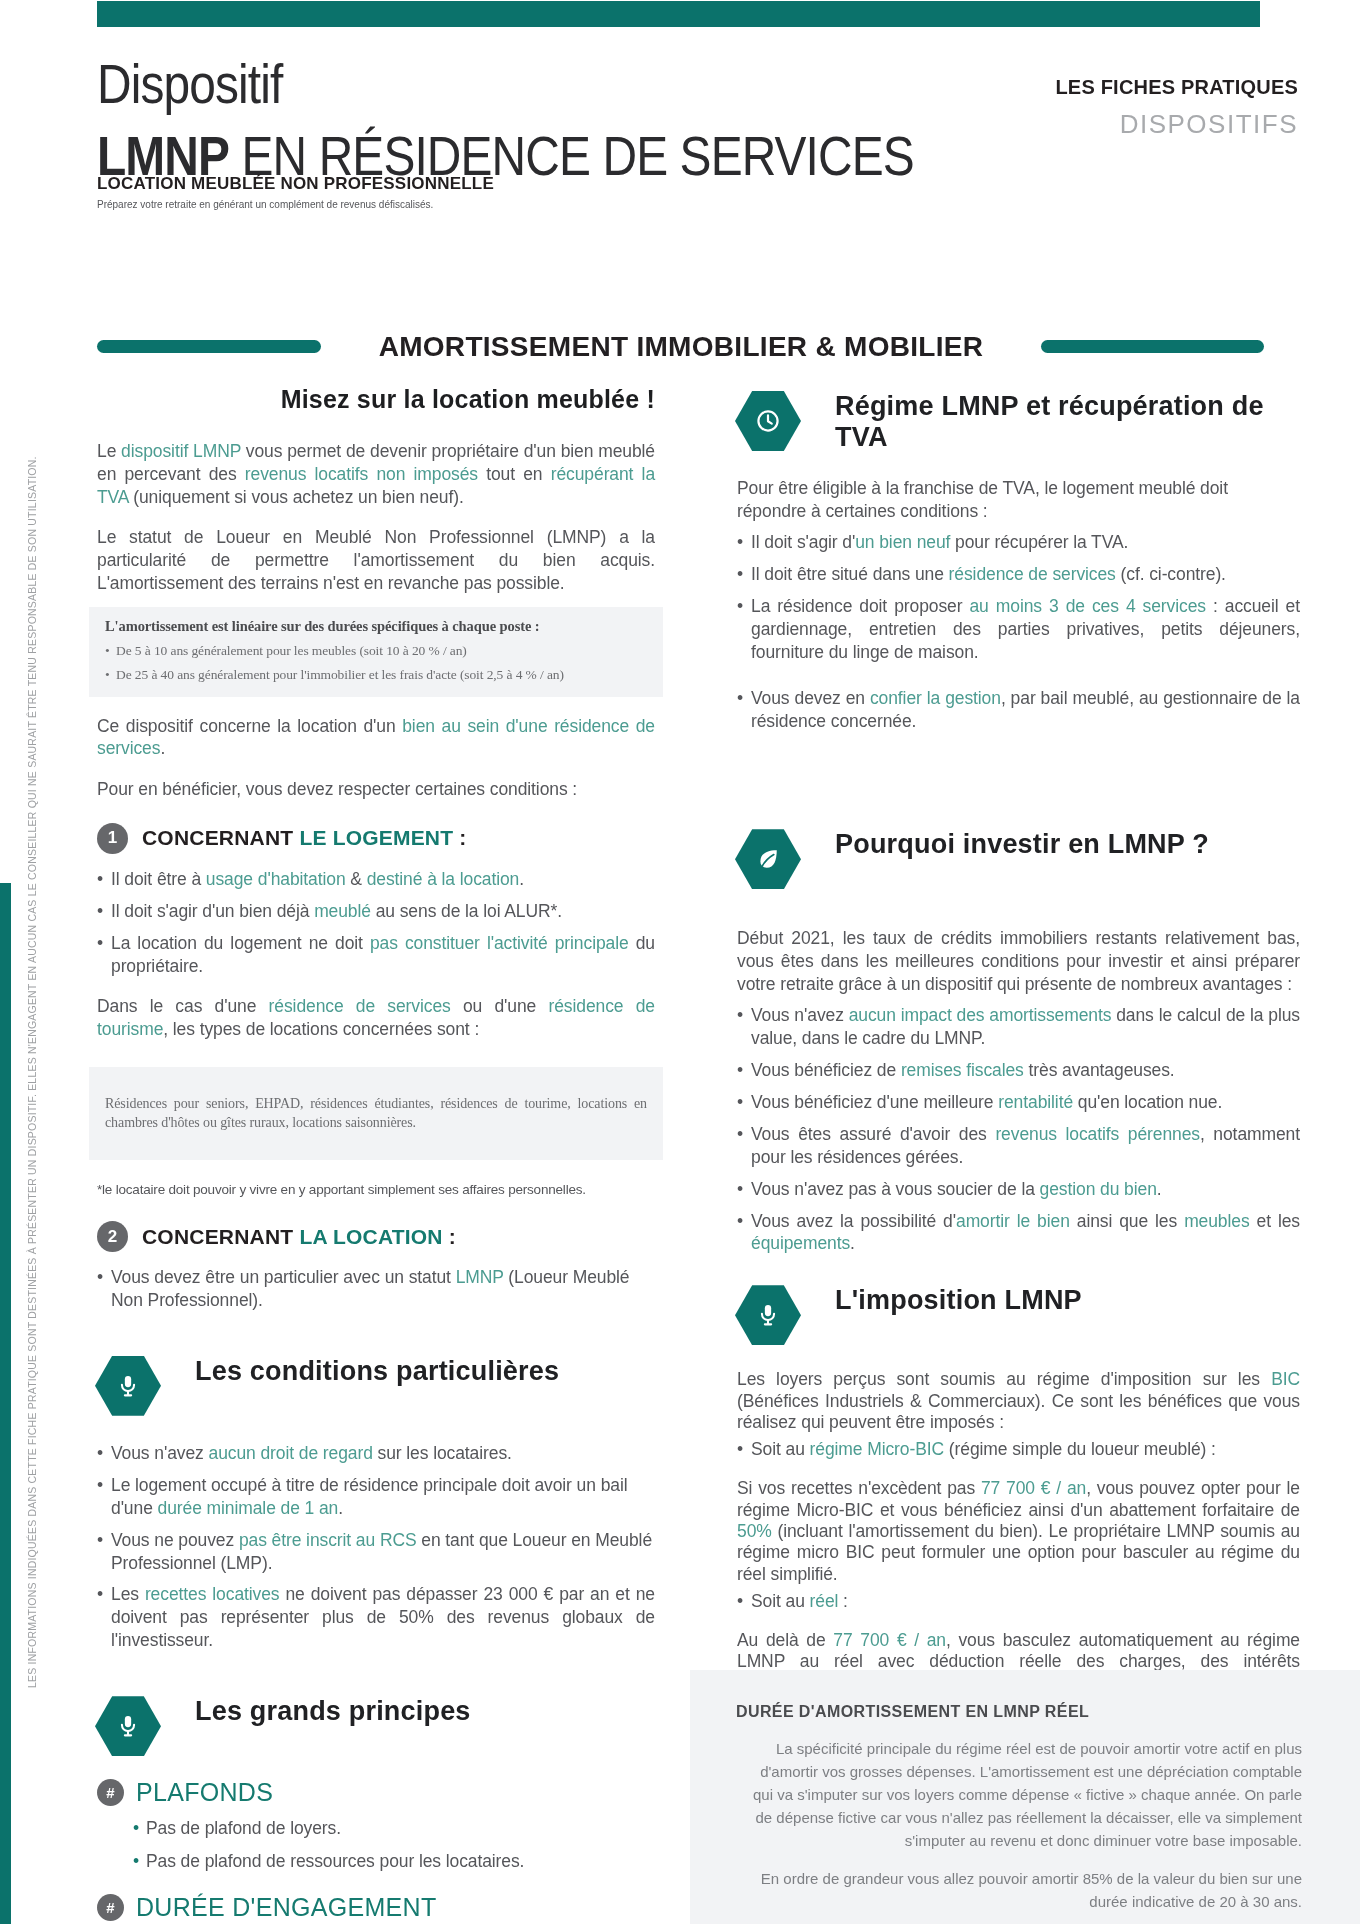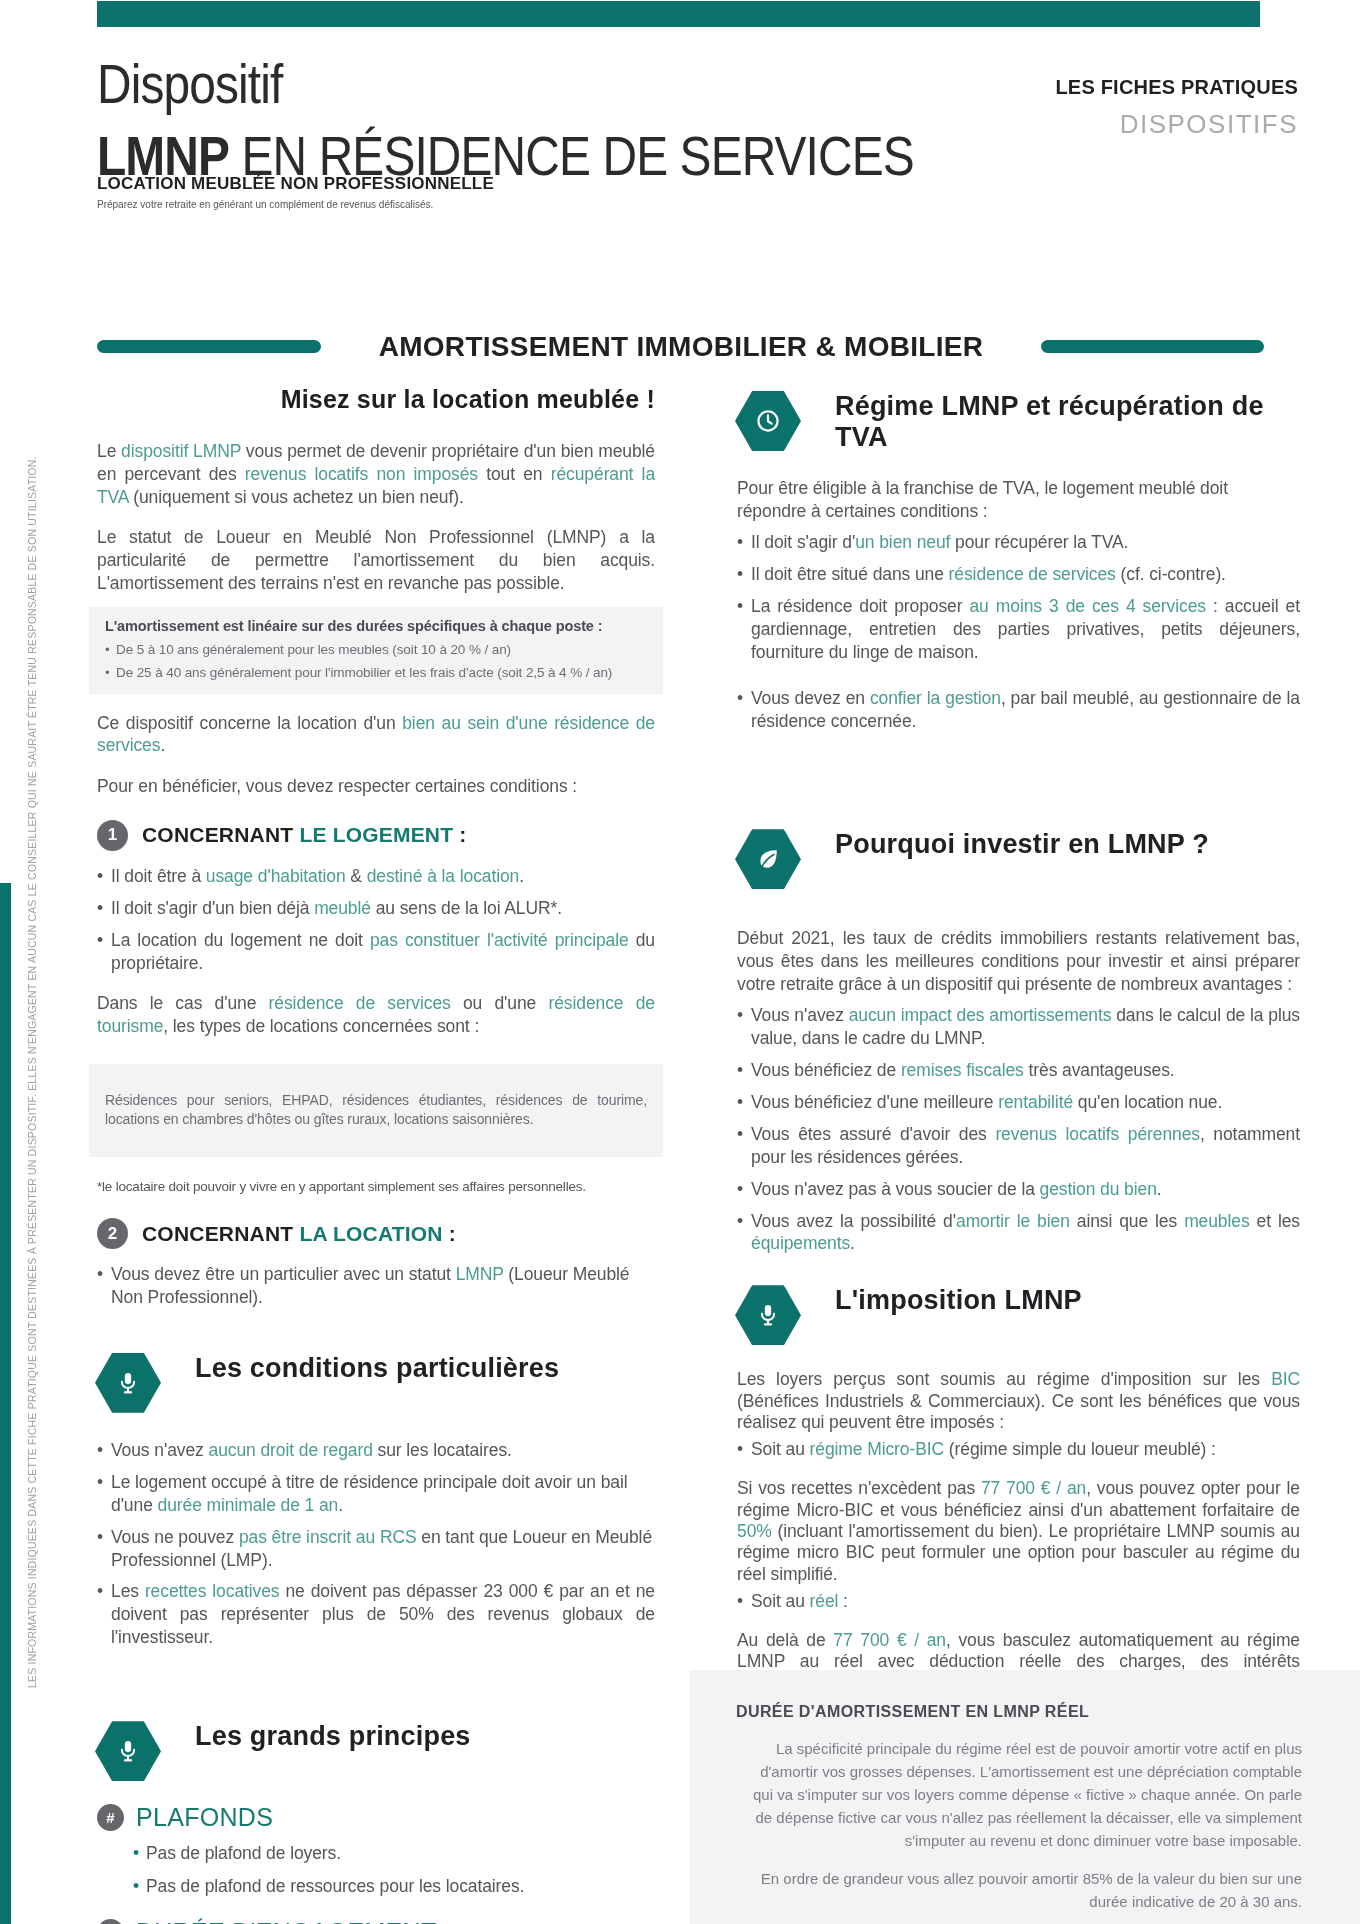--- a/index.html
+++ b/index.html
@@ -52,21 +52,21 @@
   .tight{line-height:1.22;}
   .sl{color:var(--link);}
   .sb{color:var(--dark);font-weight:700;}
   .st{color:var(--teal-text);font-weight:800;}
 
   .intro-h{font-size:25px;font-weight:800;color:#1D1E20;margin:0 0 26px 0;letter-spacing:.2px;text-align:right;}
 
   .blt{position:relative;padding-left:14px;margin-bottom:9px;}
   .blt::before{content:"•";position:absolute;left:0;top:0;color:var(--body);}
 
-  .graybox{background:var(--boxbg);}
+  .graybox{background:var(--boxbg);font-family:Liberation Serif, serif;}
   .amort-box{padding:11px 16px 14px 16px;margin:0 -8px 14px -8px;}
   .amort-title{font-size:14.5px;font-weight:700;color:#4A4B4E;margin-bottom:8px;letter-spacing:-.1px;}
   .gb-blt{position:relative;padding-left:11px;margin-bottom:8px;font-size:13.5px;color:#6D6E71;letter-spacing:-.1px;}
   .gb-blt::before{content:"•";position:absolute;left:0;top:0;color:#6D6E71;}
 
   .res-box{padding:27px 16px;margin:0 -8px 22px -8px;font-size:14px;color:#6D6E71;line-height:1.4;letter-spacing:-.1px;}
   .footnote{font-size:13.5px;color:var(--body);margin-bottom:24px;letter-spacing:-.2px;}
 
   .numh{display:flex;align-items:center;gap:14px;margin-bottom:14px;}
   .numc{flex:0 0 auto;width:31px;height:31px;border-radius:50%;background:var(--circle);color:#fff;
@@ -92,21 +92,21 @@
   .note-italic{font-style:italic;font-size:16.5px;line-height:1.38;color:#7B7C7F;letter-spacing:-.1px;}
 
   .duree-box{position:absolute;left:690px;top:1670px;width:670px;height:254px;background:var(--boxbg);
     box-sizing:border-box;padding:33px 58px 0 46px;}
   .duree-title{font-size:16px;font-weight:700;color:#4A4B4E;letter-spacing:.4px;margin-bottom:17px;}
   .duree-p{font-size:15px;line-height:1.53;color:var(--boxtext);margin-bottom:12px;text-align:right;}
 
   .mb8{margin-bottom:8px;} .mb6{margin-bottom:6px;} .mb10{margin-bottom:10px;}
   .mb12{margin-bottom:12px;} .mb22{margin-bottom:22px;}
   .mb24{margin-bottom:24px;} .mb26{margin-bottom:26px;} .mb30{margin-bottom:30px;}
-  .mb38{margin-bottom:38px;} .mb44{margin-bottom:44px;} .mb52{margin-bottom:72px;}
+  .mb38{margin-bottom:38px;} .mb44{margin-bottom:44px;} .mb52{margin-bottom:44px;}
   .mb96{margin-bottom:96px;margin-top:24px;} .mb20{margin-bottom:20px;} .mb3{margin-bottom:3px;}
 </style>
 </head>
 <body>
 
 <div class="page">
 
   <div class="topbar"></div>
   <div class="railbar"></div>
   <div class="sidebar-note">LES INFORMATIONS INDIQUÉES DANS CETTE FICHE PRATIQUE SONT DESTINÉES À PRÉSENTER UN DISPOSITIF. ELLES N'ENGAGENT EN AUCUN CAS LE CONSEILLER QUI NE SAURAIT ÊTRE TENU RESPONSABLE DE SON UTILISATION.</div>

